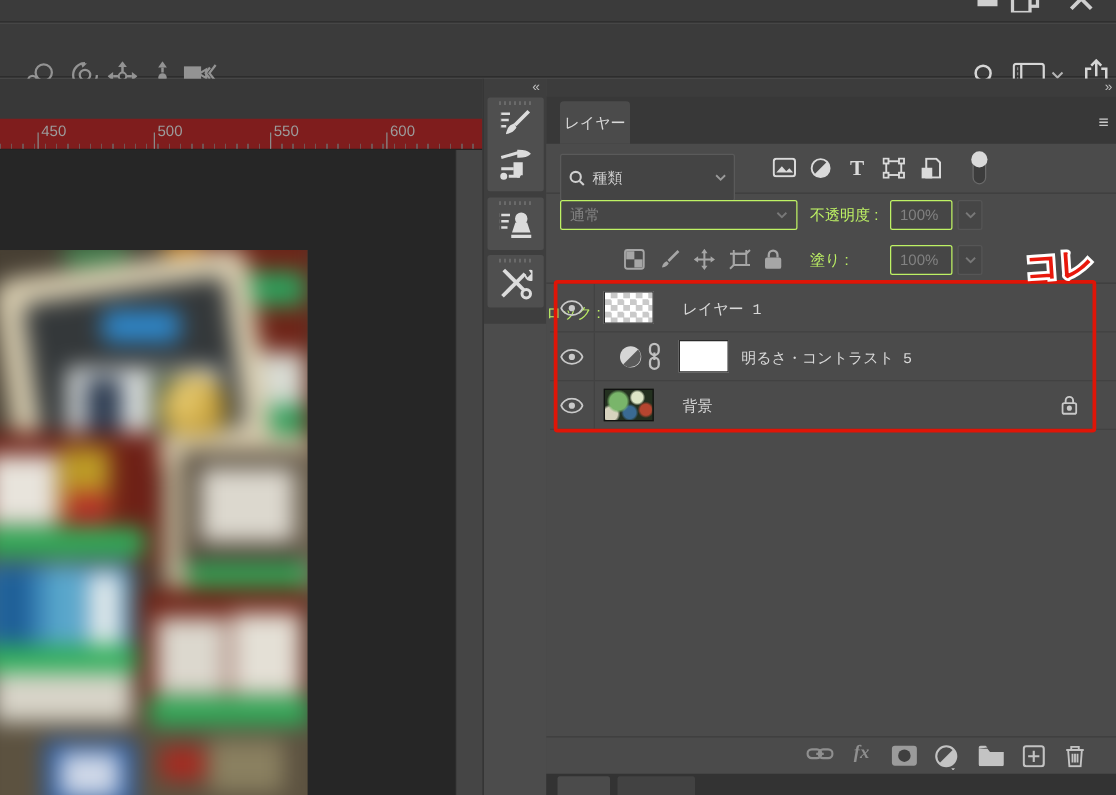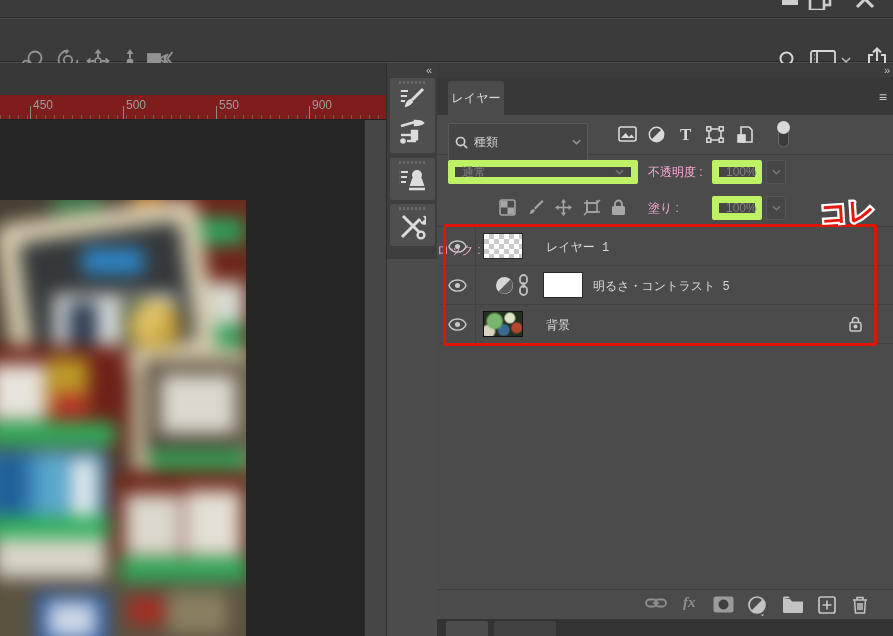--- a/index.html
+++ b/index.html
@@ -59,24 +59,24 @@
                 border-bottom:1px solid #3e3e3e; }
   .searchbox { position:absolute; left:11px; top:8px; width:140px; height:24px;
                background:#444; border:1px solid #5a5a5a; border-radius:2px;
                display:flex; align-items:center; gap:6px; padding:18px 6px; color:#d0d0d0; }
   .searchbox .chev { margin-left:auto; }
   .f-ico { position:absolute; top:11px; color:#dadada; }
 
   .blend-row { position:absolute; left:0; top:92px; width:100%; height:35px; }
   .lock-row  { position:absolute; left:0; top:127px; width:100%; height:37px;
                border-bottom:1px solid #3e3e3e; }
-  .dd { position:absolute; height:24px; background:#464646; border:7px solid #bef264;
+  .dd { position:absolute; height:24px; background:#464646; border:1px solid #bef264;
         border-radius:2px; color:#828282; display:flex; align-items:center; padding:0 7px; }
   .dd .chev { margin-left:auto; }
-  .dim-label { position:absolute; color:#f9a8d4; line-height:24px; }
+  .dim-label { position:absolute; color:#bef264; line-height:24px; }
   .chevbox { position:absolute; width:20px; height:24px; background:#464646;
              border:1px solid #565656; border-radius:2px; display:flex;
              align-items:center; justify-content:center; }
   .lk-ico { position:absolute; top:9px; color:#a6a6a6; }
 
   .layer-rows { position:absolute; left:3px; top:164px; width:100%;font-family:Liberation Mono, monospace; }
   .lrow { position:relative; width:100%; height:39px; border-bottom:1px solid #424242; }
   .eyecell { position:absolute; left:0; top:0; width:36px; height:100%;
              border-right:1px solid #424242; display:flex; align-items:center; justify-content:center; }
   .lname { position:absolute; top:12px; color:#d8d8d8; }
@@ -193,21 +193,21 @@
   <div class="doc">
     <div class="ruler">
       <div class="ruler-minor"></div>
       <div class="ruler-major" style="left:30px;"></div>
       <div class="ruler-major" style="left:123px;"></div>
       <div class="ruler-major" style="left:216px;"></div>
       <div class="ruler-major" style="left:309px;"></div>
       <span class="ruler-num" style="left:33px;">450</span>
       <span class="ruler-num" style="left:126px;">500</span>
       <span class="ruler-num" style="left:219px;">550</span>
-      <span class="ruler-num" style="left:312px;">900</span>
+      <span class="ruler-num" style="left:312px;">600</span>
     </div>
     <div class="pasteboard">
       <div class="photo">
         <div class="photo-blur">
           <div class="blob" style="left:0;top:0;width:300px;height:480px;background:#473f33;"></div>
           <div class="blob" style="left:70px;top:10px;width:50px;height:22px;background:#3f7a4a;"></div>
           <div class="blob" style="left:150px;top:8px;width:44px;height:22px;background:#c87f20;"></div>
           <div class="blob" style="left:180px;top:5px;width:90px;height:180px;background:#6e2418;"></div>
           <div class="blob" style="left:192px;top:35px;width:70px;height:28px;background:#2f9e5a;"></div>
           <div class="blob" style="left:196px;top:100px;width:66px;height:62px;background:#d8dcd4;"></div>

